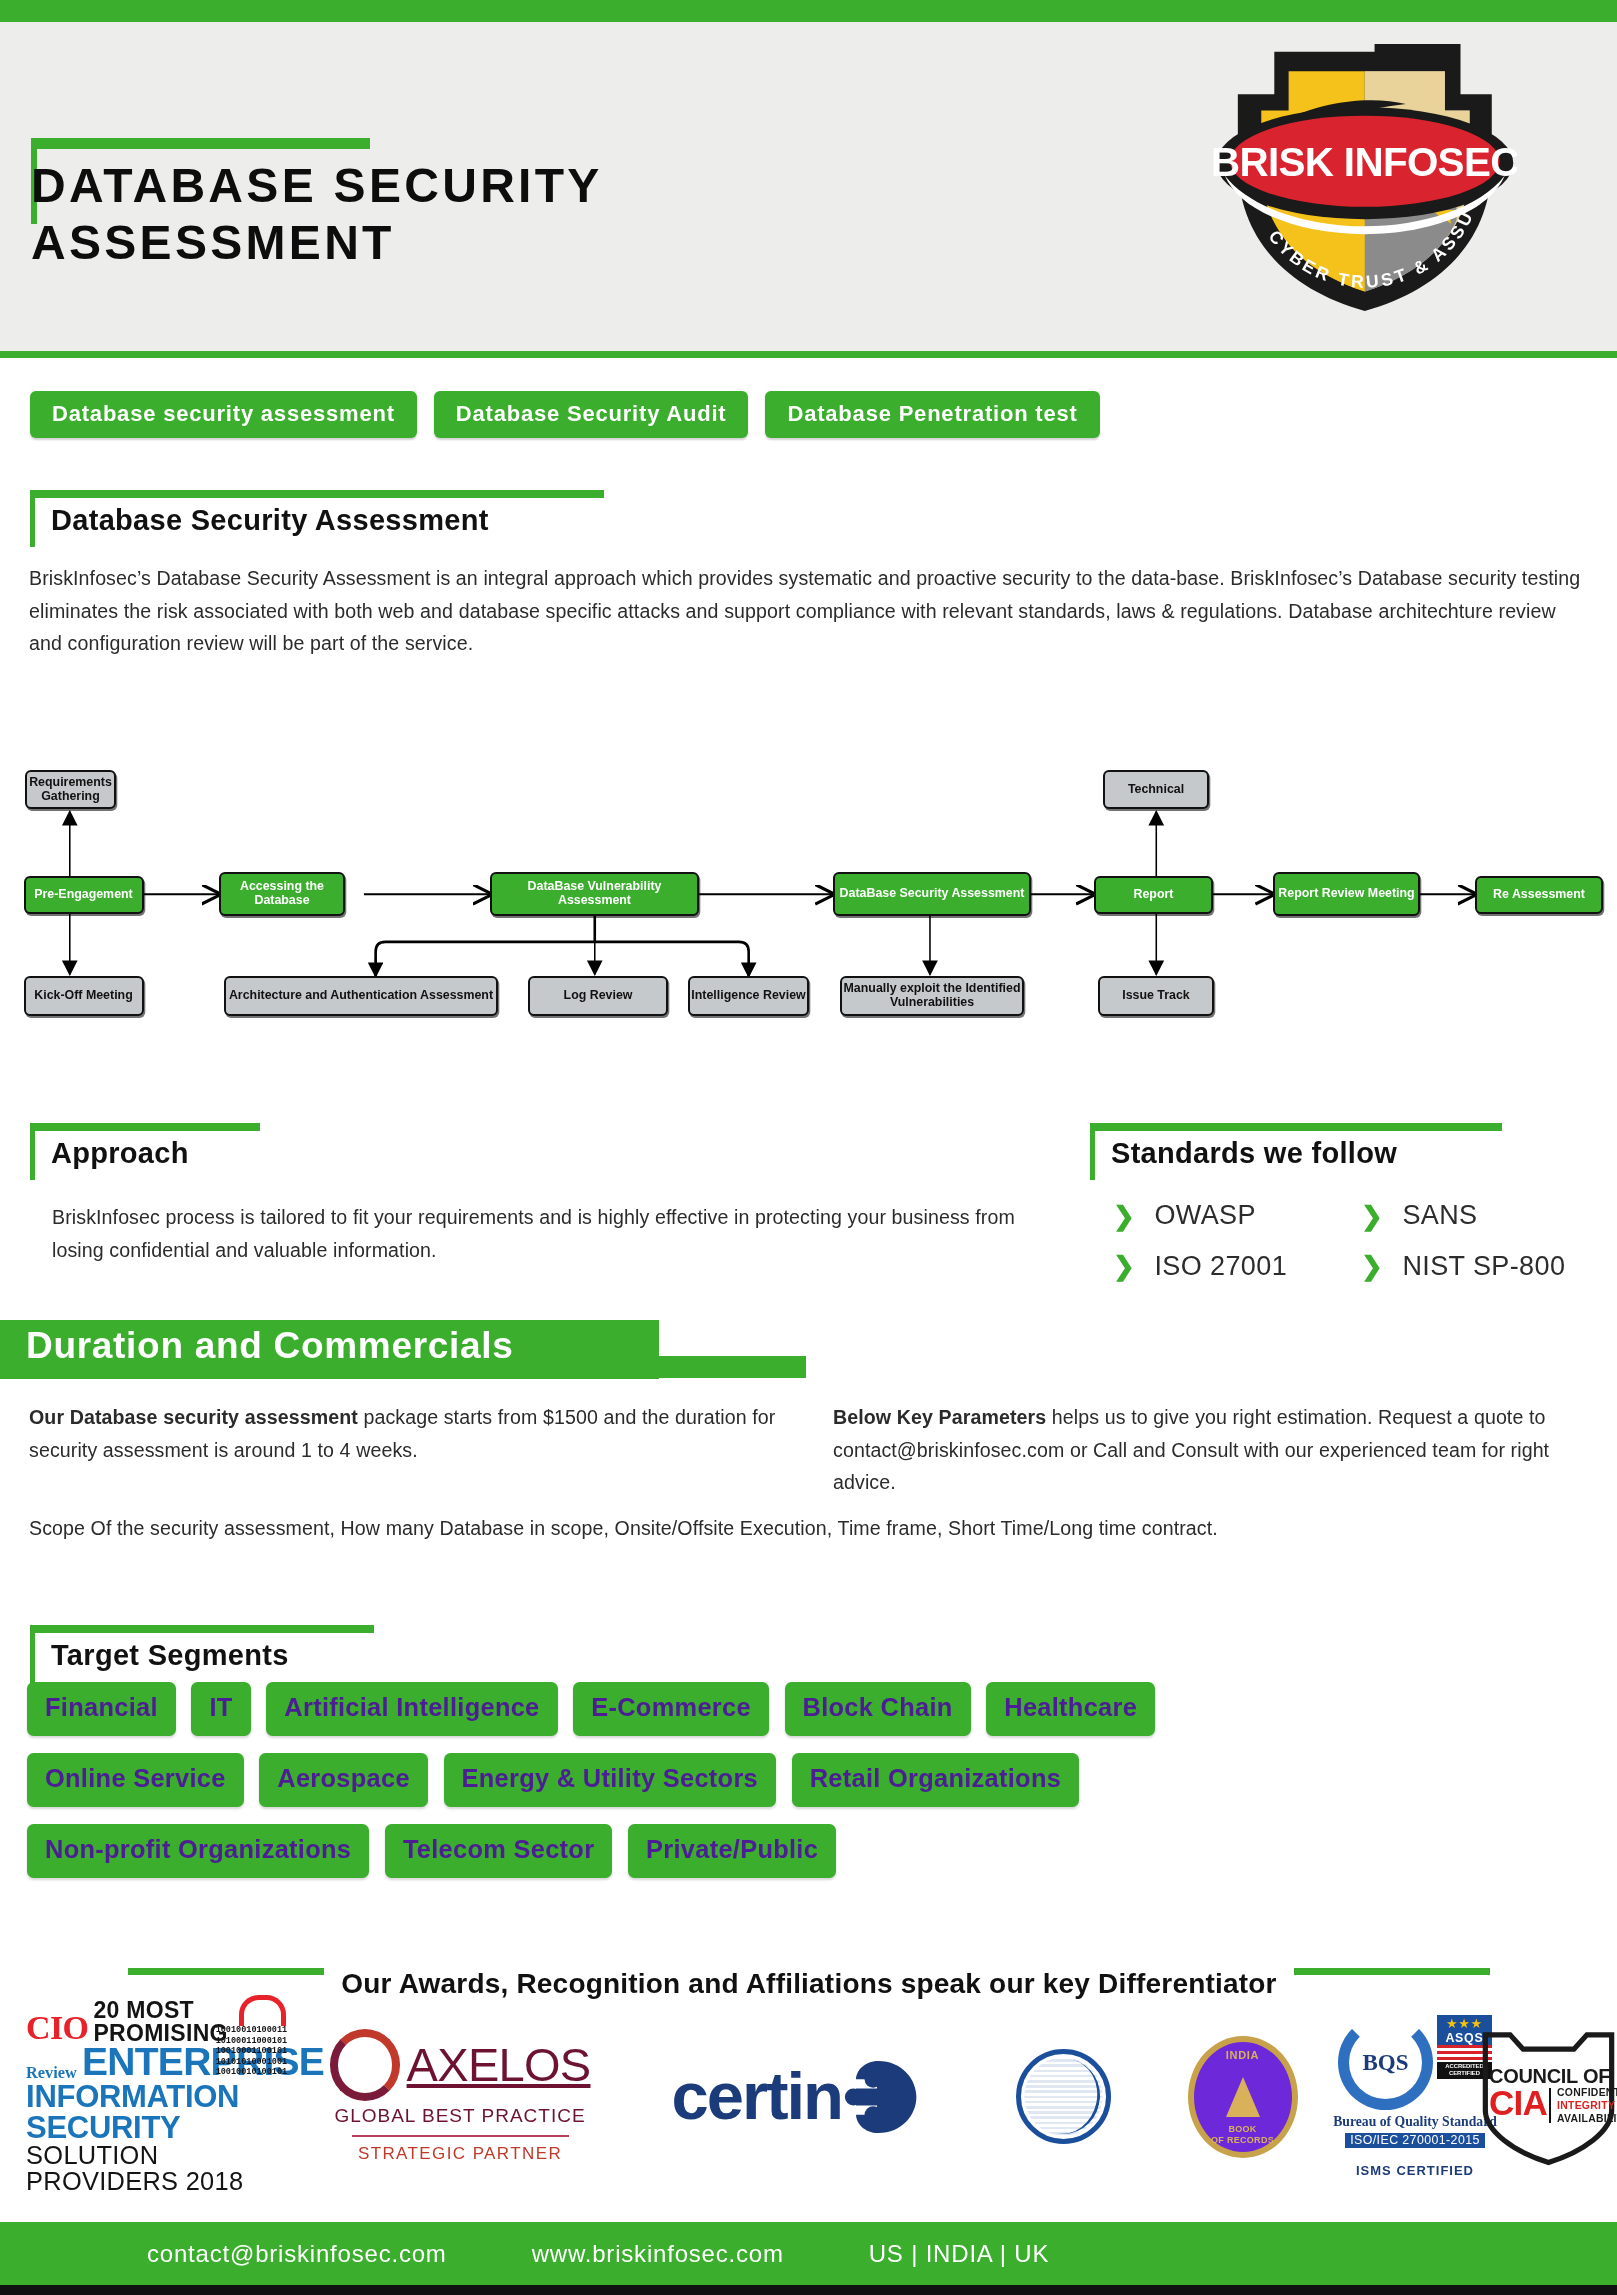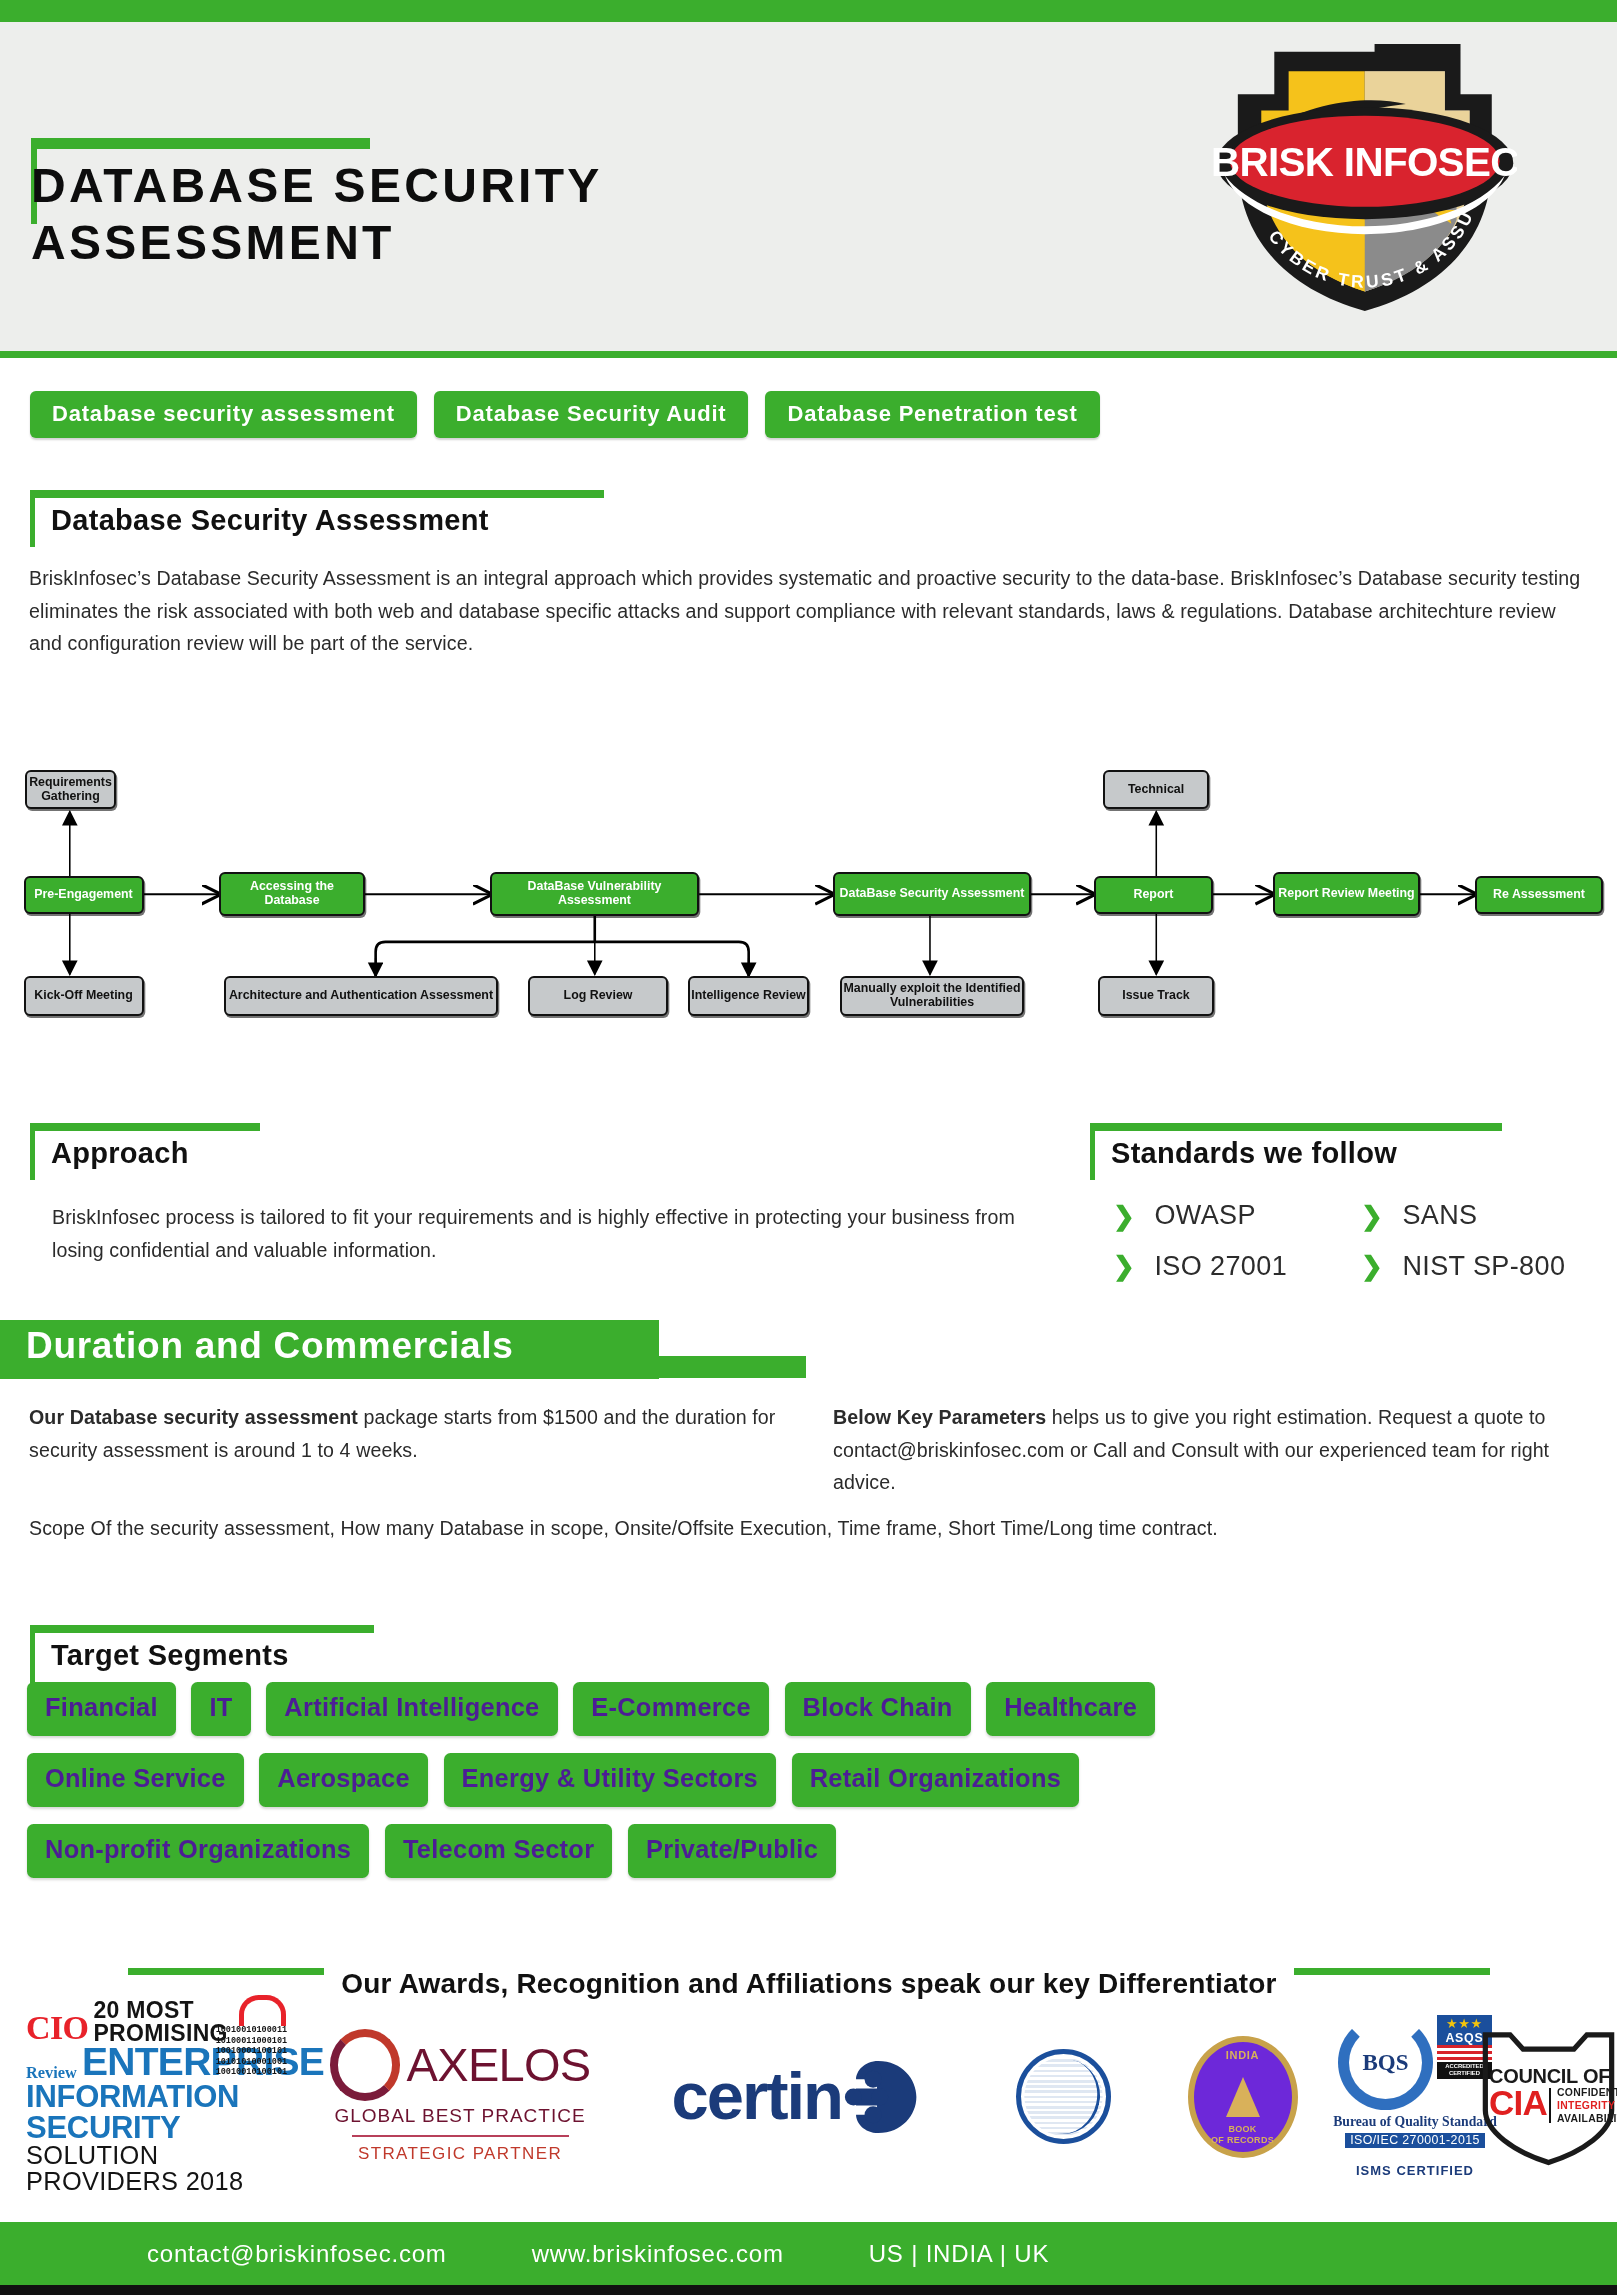--- a/index.html
+++ b/index.html
@@ -106,21 +106,21 @@
   .cio .ent{color:#1a75bb;font-size:39px;font-weight:900;letter-spacing:-0.7px;}
   .cio .info{color:#1a75bb;font-size:31px;font-weight:900;letter-spacing:-0.3px;}
   .cio .sol{color:#141414;font-size:25.4px;font-weight:500;letter-spacing:0.3px;}
   .cio .lock{position:absolute;right:1.3px;top:-3.9px;width:37px;height:26px;border:5.9px solid #e8222a;border-bottom:none;border-radius:19.6px 19.6px 0 0;}
   .cio .bits{position:absolute;right:0;top:26px;color:#141414;font-size:8.5px;font-weight:700;line-height:1.25;font-family:"Liberation Mono",monospace;}
 
   
   .axelos{position:relative;width:261px;text-align:center;}
   .ax-top{display:flex;align-items:center;justify-content:center;gap:6.5px;}
   .ax-ring{width:56px;height:56px;border-radius:50%;border:8.5px solid #7b1b3a;border-right-color:#c0392b;border-top-color:#c0392b;}
-  .ax-name{color:#6d1230;font-size:47px;font-weight:500;letter-spacing:-0.7px;line-height:.9;}
+  .ax-name{color:#6d1230;font-size:47px;font-weight:500;letter-spacing:-0.7px;line-height:.9;text-decoration:underline;}
   .ax-sub{color:#6d1230;font-size:19px;letter-spacing:1px;margin-top:3.9px;}
   .ax-hr{height:2px;background:#b8405a;margin:7.8px 22px 6.5px 22px;}
   .ax-part{color:#c0392b;font-size:17px;letter-spacing:1.4px;}
 
   
   .certin{display:flex;align-items:center;}
   .certin .word{color:#1b3b7a;font-size:67px;font-weight:700;letter-spacing:-2px;line-height:.85;}
   .certin .plug{position:relative;width:80px;height:80px;margin-left:-2.6px;}
 
   
@@ -267,21 +267,21 @@
         <path d="M912,258 L912,305 M576,360 L576,320 Q576,305 591,305 L1133,305 Q1148,305 1148,320 L1148,360" stroke-width="4"></path>
         <line x1="576" y1="330" x2="576" y2="358" marker-end="url(#ahf)" stroke-width="2.4"></line>
         <line x1="1148" y1="330" x2="1148" y2="358" marker-end="url(#ahf)" stroke-width="2.4"></line>
       </g>
     </svg>
 
     <div class="node grey" style="left:25px;top:27px;width:91px;height:39px;">Requirements Gathering</div>
     <div class="node grey" style="left:1103px;top:27px;width:106px;height:39px;">Technical</div>
 
     <div class="node green" style="left:23.5px;top:133px;width:120px;height:38px;">Pre-Engagement</div>
-    <div class="node green" style="left:219px;top:129px;width:146px;height:44px;text-align:center;">Accessing the Database</div>
+    <div class="node green" style="left:219px;top:129px;width:126px;height:44px;text-align:center;">Accessing the Database</div>
     <div class="node green" style="left:490px;top:129px;width:209px;height:44px;">DataBase Vulnerability Assessment</div>
     <div class="node green" style="left:833px;top:129px;width:198px;height:44px;">DataBase Security Assessment</div>
     <div class="node green" style="left:1094px;top:133px;width:119px;height:38px;">Report</div>
     <div class="node green" style="left:1273px;top:129px;width:147px;height:44px;">Report Review Meeting</div>
     <div class="node green" style="left:1475px;top:133px;width:128px;height:38px;">Re Assessment</div>
 
     <div class="node grey" style="left:23.5px;top:233px;width:120px;height:40px;">Kick-Off Meeting</div>
     <div class="node grey" style="left:224px;top:233px;width:274px;height:40px;">Architecture and Authentication Assessment</div>
     <div class="node grey" style="left:528px;top:233px;width:140px;height:40px;">Log Review</div>
     <div class="node grey" style="left:688px;top:233px;width:121px;height:40px;">Intelligence Review</div>

